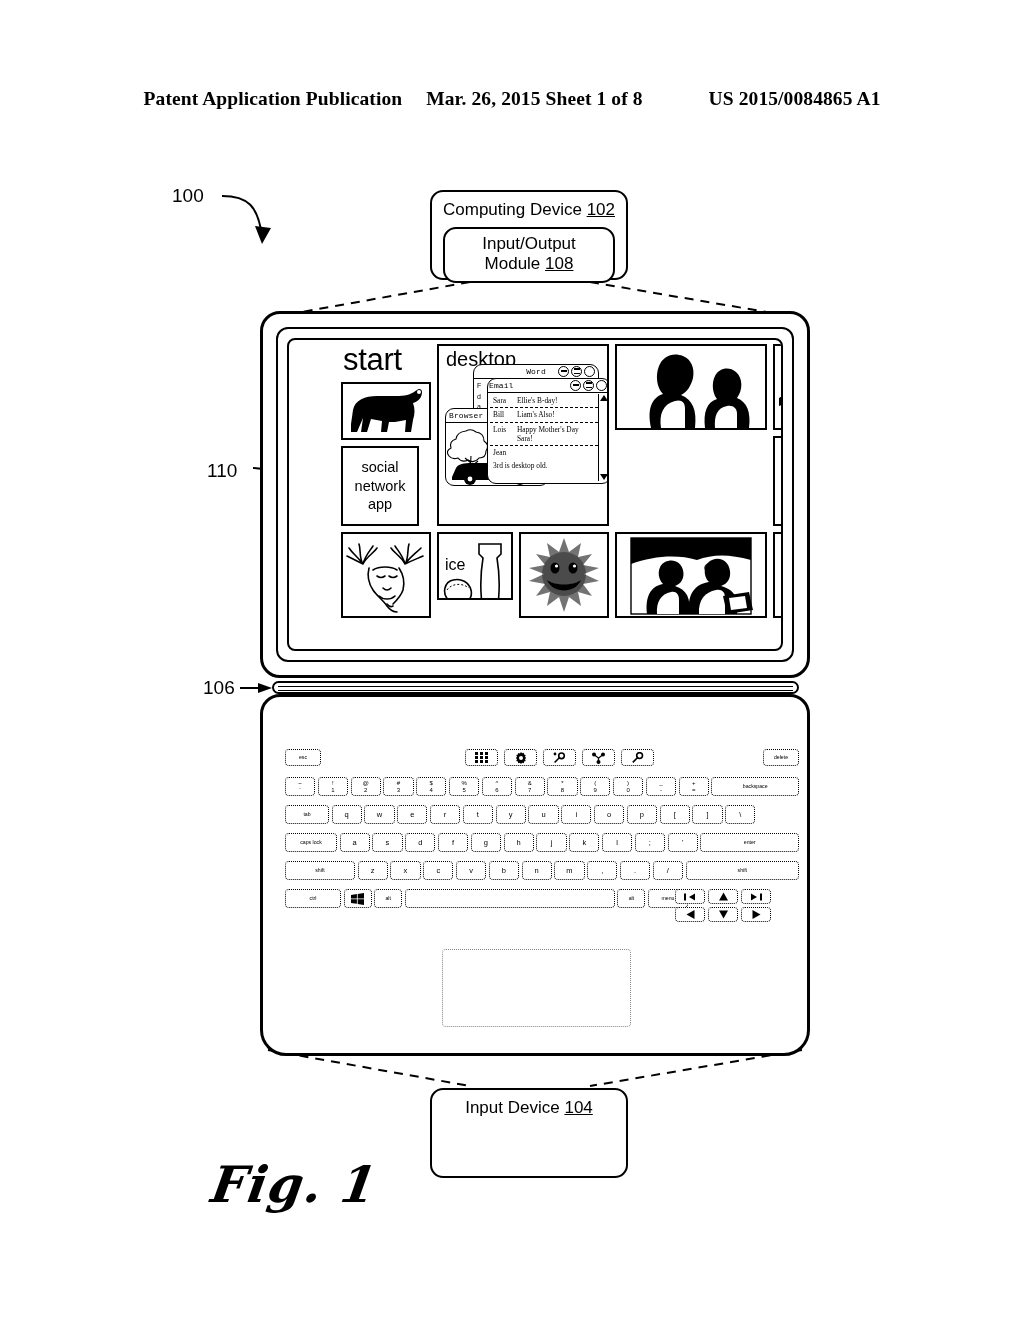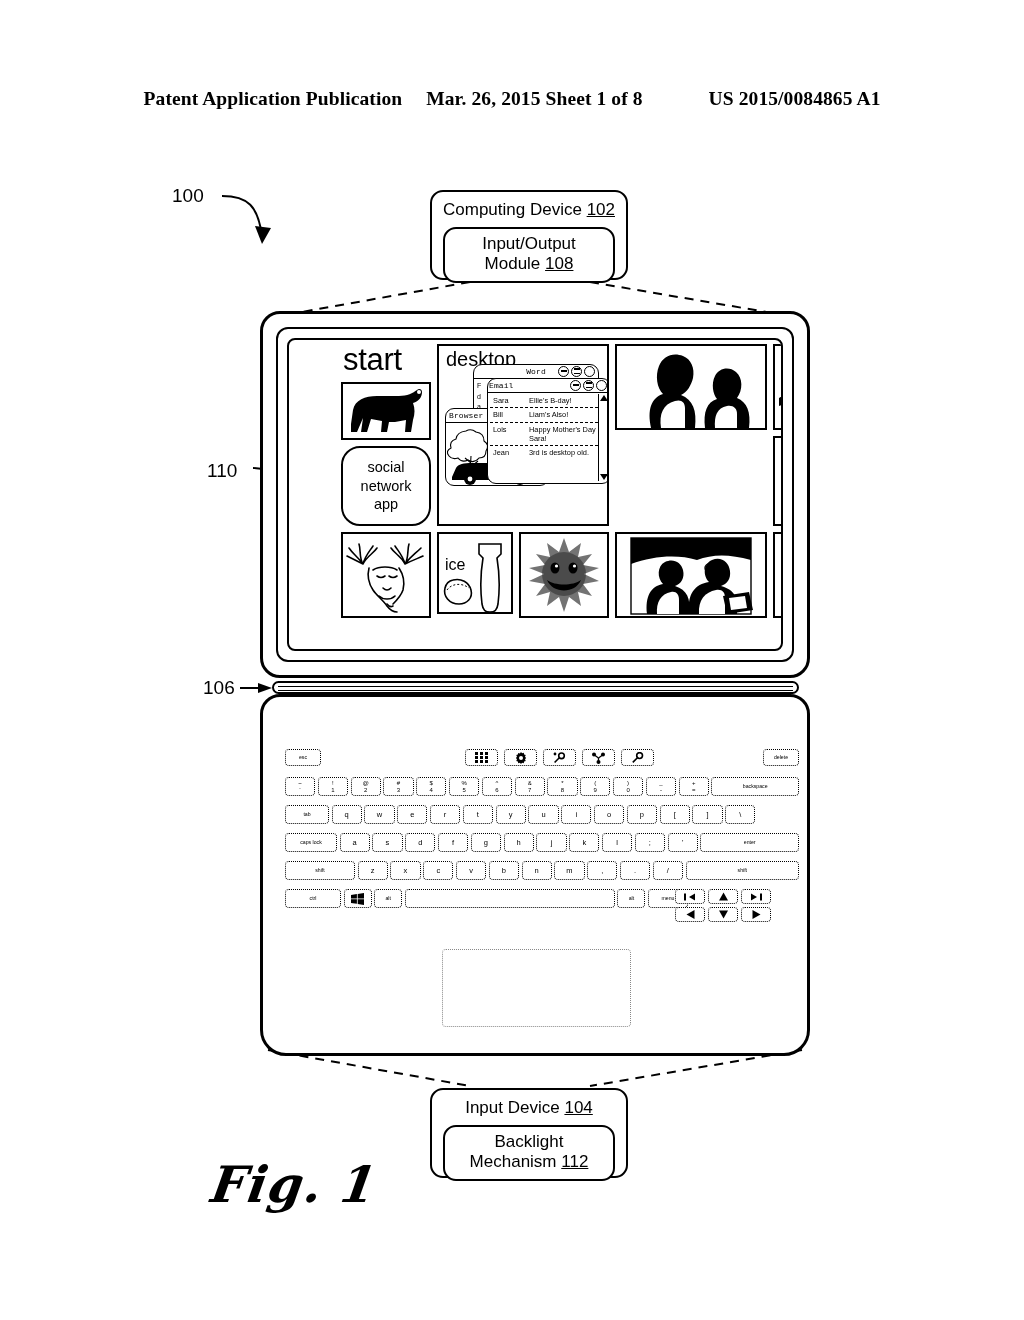--- a/index.html
+++ b/index.html
@@ -56,26 +56,26 @@
          border-top:1.6px solid #000;border-bottom:1.6px solid #000;}
   #base{left:260px;top:694px;width:550px;height:362px;border-radius:20px 20px 26px 26px;border-width:3px;z-index:3;}
 
   
   #start-wrap{position:absolute;left:0;top:0;right:0;bottom:0;padding:8px 9px;box-sizing:border-box;margin-left:40px;}
   .tile{position:absolute;box-sizing:border-box;border:2px solid #000;background:#fff;overflow:hidden;}
   .tile-label{font-family:"Liberation Sans", sans-serif;color:#000;}
   #lbl-start{position:absolute;left:14px;top:4px;font-family:"Liberation Sans", sans-serif;
              font-size:31px;line-height:1;letter-spacing:-.3px;}
   #tile-dog{left:12px;top:42px;width:90px;height:58px;}
-  #tile-social{left:12px;top:106px;width:90px;height:80px;display:flex;align-items:center;justify-content:center;border-radius:19px;}
+  #tile-social{left:12px;top:106px;width:78px;height:80px;display:flex;align-items:center;justify-content:center;}
   #tile-social .tile-label{font-size:14.5px;text-align:center;line-height:1.28;}
   #tile-deer{left:12px;top:192px;width:90px;height:86px;}
   #tile-desktop{left:108px;top:4px;width:172px;height:182px;}
   #tile-desktop .dk-label{position:absolute;left:7px;top:2px;font-family:"Liberation Sans", sans-serif;font-size:20px;}
-  #tile-ice{left:108px;top:192px;width:76px;height:82px;}
+  #tile-ice{left:108px;top:192px;width:76px;height:68px;}
   #tile-ice .tile-label{position:absolute;left:6px;top:22px;font-size:16px;}
   #tile-emoji{left:190px;top:192px;width:90px;height:86px;}
   #tile-people{left:286px;top:4px;width:152px;height:86px;}
   #tile-sheet{left:286px;top:96px;width:152px;height:90px;}
   #tile-family{left:286px;top:192px;width:152px;height:86px;}
   #tile-plane{left:444px;top:4px;width:84px;height:86px;}
   #tile-monkey{left:444px;top:96px;width:84px;height:90px;}
   #tile-skype{left:444px;top:192px;width:84px;height:86px;display:flex;align-items:center;justify-content:center;}
   #tile-skype .tile-label{font-size:19px;}
 
@@ -87,22 +87,22 @@
   .win-btns{position:absolute;right:3px;top:1.2px;display:flex;gap:2px;}
   .win-btns i{display:block;width:9px;height:9px;border:1.3px solid #000;border-radius:50%;background:#fff;}
   .win-btns i.b1:after,.win-btns i.b2:after{content:"";display:block;width:6px;height:1.4px;background:#000;margin:3px auto 0;}
   .win-btns i.b2:before{content:"";display:block;width:6px;height:1.4px;background:#000;margin:1.2px auto 0;}
 
   #win-word{left:34px;top:18px;width:126px;height:100px;z-index:1;}
   #win-browser{left:6px;top:62px;width:104px;height:78px;z-index:2;}
   #win-email{left:48px;top:32px;width:124px;height:106px;z-index:3;}
 
   .mail-list{position:absolute;left:2px;top:15px;right:12px;bottom:2px;overflow:hidden;}
-  .mail-row{display:flex;gap:16px;border-bottom:1px dashed #000;padding:2px 2px 2px 3px;
-            font-family:Liberation Sans, sans-serif;font-size:7.4px;line-height:1.25;}
+  .mail-row{display:flex;gap:4px;border-bottom:1px dashed #000;padding:2px 2px 2px 3px;
+            font-family:Liberation Serif, serif;font-size:7.4px;line-height:1.25;}
   .mail-row .who{width:20px;flex:none;}
   .mail-row .sub{flex:1;}
   .mail-scroll{position:absolute;right:1.5px;top:15px;bottom:2px;width:10px;border-left:1.4px solid #000;
                display:flex;flex-direction:column;align-items:center;justify-content:space-between;}
   .tri-up{width:0;height:0;border-left:4px solid transparent;border-right:4px solid transparent;border-bottom:6px solid #000;margin-top:1px;}
   .tri-dn{width:0;height:0;border-left:4px solid transparent;border-right:4px solid transparent;border-top:6px solid #000;margin-bottom:1px;}
 
   .sheet-win{position:absolute;left:9px;top:10px;right:9px;bottom:10px;}
   .sheet-grid{position:absolute;left:3px;top:16px;right:12px;bottom:4px;}
 
@@ -256,21 +256,21 @@
                 <span class="sub">Ellie's B-day!</span>
               </div>
               <div class="mail-row">
                 <span class="who">Bill</span>
                 <span class="sub">Liam's Also!</span>
               </div>
               <div class="mail-row">
                 <span class="who">Lois</span>
                 <span class="sub">Happy Mother's Day Sara!</span>
               </div>
-              <div class="mail-row" style="border-bottom:none;">
+              <div class="mail-row" style="border-bottom:none;flex-direction:column;">
                 <span class="who">Jean</span>
                 <span class="sub">3rd is desktop old.</span>
               </div>
             </div>
             <div class="mail-scroll">
               <span class="tri-up"></span>
               <span class="tri-dn"></span>
             </div>
           </div>
         </div>
@@ -677,22 +677,15 @@
 
 <div class="ref" id="ref-100">100</div>
 <div class="ref" id="ref-110">110</div>
 <div class="ref" id="ref-106">106</div>
 
 <div class="callout" id="callout-bottom">
   <div class="c-title">
     <span>Input Device</span>
     <span class="u">104</span>
   </div>
-  <div class="inner">
-    <div>Backlight</div>
-    <div>
-      <span>Mechanism</span>
-      <span class="u">112</span>
-    </div>
-  </div>
 </div>
 
 <div id="fig">Fig. 1</div>
 
 </body></html>

